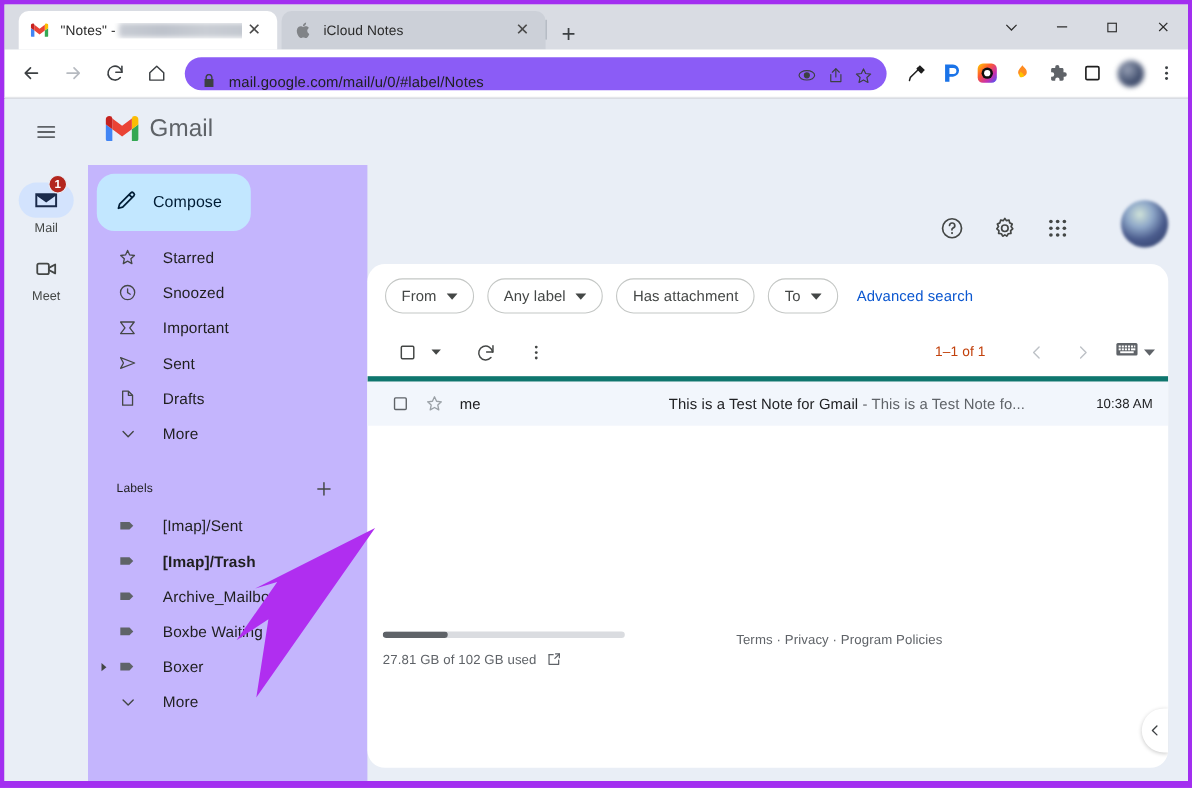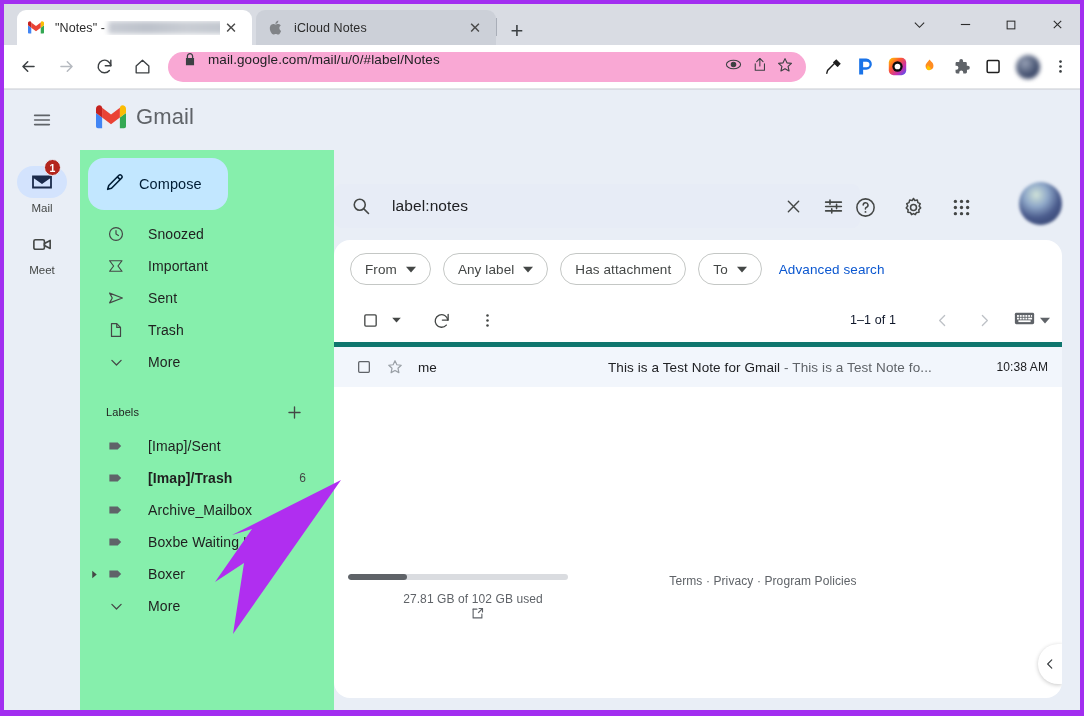--- a/index.html
+++ b/index.html
@@ -68,22 +68,22 @@
   #navbar {
     position: absolute; left:0; top: 41px; width:100%; height: 44px;
     background: #ffffff;
     display: flex; align-items: center;
     border-bottom: 1px solid #e3e5e8;
   }
   .navicon { width: 28px; height:28px; display:flex; align-items:center; justify-content:center;
              margin-left: 10px; color:#3c4043; flex:0 0 auto; }
   #omnibox {
     flex: 1; height: 30px; margin: 0 8px 0 12px;
-    background:#f9a8d4; border-radius: 16px;
-    display:flex; align-items:flex-start; padding: 0 8px 0 14px;
+    background:#8b5cf6; border-radius: 16px;
+    display:flex; align-items:flex-end; padding: 0 8px 0 14px;
   }
   #lock { width:16px; height:16px; margin-right:10px; flex:0 0 16px; display:flex;align-items:center;justify-content:center;}
   #url { flex:1; font-size: 13.5px; color:#202124; white-space:nowrap; overflow:hidden; letter-spacing:.1px;}
   .omni-right { width: 26px; height:26px; display:flex;align-items:center;justify-content:center; color:#5f6368; flex:0 0 26px;}
   .extico { width:26px;height:26px;margin-left:6px;display:flex;align-items:center;justify-content:center;flex:0 0 26px;}
   #avatar-browser {
     width: 24px; height:24px; border-radius:50%; margin-left: 10px; flex:0 0 24px;
     background: radial-gradient(circle at 38% 34%, #9aa3b8 0%, #5f6b86 38%, #3e4b6b 62%, #2d3a58 100%);
     filter: blur(2.2px);
   }
@@ -136,21 +136,21 @@
     position:absolute; top: 100px; width: 34px; height:34px;
     display:flex; align-items:center; justify-content:center; color:#444746;
   }
   #avatar-gmail {
     position:absolute; top: 92px; right: 18px; width: 43px; height:43px; border-radius:50%;
     background: radial-gradient(circle at 40% 30%, #cfe2d8 0%, #8ea7c8 30%, #4a5b8c 58%, #2b3a63 100%);
     filter: blur(1.6px);
   }
 
   
-  #sidebar { position:absolute; left: 76px; top: 60px; width: 254px; bottom:0; background:#86efac;
+  #sidebar { position:absolute; left: 76px; top: 60px; width: 254px; bottom:0; background:#c4b5fd;
              overflow:hidden; }
   #compose {
     margin: 8px 0 0 8px; width: 140px; height: 52px; border-radius: 16px;
     background:#c2e7ff; display:flex; align-items:center; padding-left: 16px;
     color:#001d35;
   }
   #compose-label { font-size: 14.5px; margin-left: 13px; letter-spacing:.1px; }
 
   #navlist { margin-top: 8px; }
   .navrow {
@@ -190,21 +190,21 @@
   }
   .chip .caret { margin-left: 9px; display:flex;align-items:center; }
   #adv-search { font-size: 13.5px; color:#0b57d0; margin-left: 5px; letter-spacing:.1px;}
 
   #toolbar { height: 44px; display:flex; align-items:center; padding: 0 12px 0 20px; }
   .tb-ico { width: 32px; height:32px; display:flex;align-items:center;justify-content:center; color:#444746;}
   #tb-select { display:flex; align-items:center; }
   #tb-select .caret { margin-left: 6px; display:flex;align-items:center; color:#444746;}
   #tb-refresh { margin-left: 24px; }
   #tb-more { margin-left: 14px; }
-  #pagecount { margin-left:auto; font-size: 12.5px; color:#0f172a; letter-spacing:.1px;}
+  #pagecount { margin-left:auto; font-size: 12.5px; color:#c2410c; letter-spacing:.1px;}
   #pg-prev { margin-left: 30px; color:#bdc1c6; }
   #pg-next { margin-left: 10px; color:#bdc1c6; }
   #kbd { margin-left: 14px; display:flex; align-items:center; color:#5f6368;}
   #kbd .caret { margin-left: 5px; display:flex;align-items:center;}
 
   
   #maillist { border-top: 5px solid #0f766e; }
   .mailrow {
     height: 40px; display:flex; align-items:center; padding: 0 14px 0 20px;
     background:#f2f6fc;
@@ -217,21 +217,21 @@
   .mr-time { font-size: 12px; color:#202124; margin-left: 12px; letter-spacing:.1px;}
 
   
   #footer {
     position:absolute; left: 344px; right: 34px; top: 480px; height: 50px;
     font-size: 12px; color:#5f6368;
   }
   #storage-col { position:absolute; left:0; top:0; width: 250px; }
   #storage-bar { width: 220px; height: 6px; border-radius: 3px; background:#dadce0; overflow:hidden; margin-top: 4px;}
   #storage-fill { height:100%; background:#5f6368; border-radius:3px; }
-  #storage-text { margin-top: 12px; display:flex; align-items:center; letter-spacing:.1px;flex-direction:column;}
+  #storage-text { margin-top: 12px; display:flex; align-items:center; letter-spacing:.1px;}
   #storage-ext { margin-left: 8px; display:flex;align-items:center; color:#5f6368;}
   #terms-col { position:absolute; left: 250px; top: 4px; width: 330px; text-align:center; letter-spacing:.1px;}
   #activity-col { position:absolute; right: 0; top: 4px; text-align:right; letter-spacing:.1px;}
   #activity-details { margin-top: 12px; }
 
   
   #collapse {
     position:absolute; right: 0px; bottom: 14px; width: 24px; height: 40px;
     background:#ffffff; border-radius: 20px 0 0 20px;
     box-shadow: 0 1px 4px rgba(0,0,0,.22);
@@ -443,40 +443,20 @@
           <path d="M1.6 18.5h3.3V9.9L0 6.3v10.6c0 .9.7 1.6 1.6 1.6z" fill="#4285f4"></path>
           <path d="M19.1 18.5h3.3c.9 0 1.6-.7 1.6-1.6V6.3l-4.9 3.6z" fill="#34a853"></path>
           <path d="M19.1 2.1v7.8L24 6.3V2.9c0-2.2-2.5-3.5-4.3-2.2z" fill="#fbbc04"></path>
           <path d="M4.9 9.9V2.1L12 7.4l7.1-5.3v7.8L12 15.2z" fill="#ea4335"></path>
           <path d="M0 2.9v3.4l4.9 3.6V2.1L4.3.7C2.5-.6 0 .7 0 2.9z" fill="#c5221f"></path>
         </svg>
         <span id="logo-text">Gmail</span>
       </div>
     </div>
 
-    <div id="searchbar">
-      <span id="search-mag">
-        <svg width="20" height="20" viewBox="0 0 24 24" fill="none" stroke="#444746" stroke-width="1.9" stroke-linecap="round">
-              <circle cx="10.5" cy="10.5" r="6.6"></circle>
-              <path d="M15.4 15.4L21 21"></path>
-            </svg>
-      </span>
-      <span id="search-val" placeholder="Search mail">label:notes</span>
-      <span class="search-btn">
-        <svg width="19" height="19" viewBox="0 0 24 24" stroke="#444746" stroke-width="1.8" stroke-linecap="round">
-              <path d="M5.5 5.5l13 13M18.5 5.5l-13 13"></path>
-            </svg>
-      </span>
-      <span class="search-btn" id="search-opts">
-        <svg width="21" height="21" viewBox="0 0 24 24" stroke="#444746" stroke-width="1.8" stroke-linecap="round" fill="none">
-              <path d="M3 7h18M3 12h18M3 17h18"></path>
-              <path d="M8 4.6v4.8M15.5 9.6v4.8M10 14.6v4.8"></path>
-            </svg>
-      </span>
-    </div>
 
     <div class="hdr-icon" style="right:198px">
       <svg width="23" height="23" viewBox="0 0 24 24" fill="none" stroke="#444746" stroke-width="1.6">
             <circle cx="12" cy="12" r="9"></circle>
             <path d="M9.6 9.4a2.5 2.5 0 1 1 3.2 2.5c-.7.3-.9.9-.9 1.6" stroke-linecap="round"></path>
             <circle cx="12" cy="16.6" r="1" fill="#444746" stroke="none"></circle>
           </svg>
     </div>
     <div class="hdr-icon" style="right:150px">
       <svg width="23" height="23" viewBox="0 0 24 24" fill="none" stroke="#444746" stroke-width="1.6">
@@ -506,20 +486,28 @@
                 <path d="M4 20l1.2-4.2L16.3 4.7a1.8 1.8 0 0 1 2.5 0l.5.5a1.8 1.8 0 0 1 0 2.5L8.2 18.8z"></path>
                 <path d="M14.6 6.4l3 3"></path>
               </svg>
         </span>
         <span id="compose-label">Compose</span>
       </div>
 
       <div id="navlist">
         <div class="navrow">
           <span class="nvicon">
+            <svg width="18" height="18" viewBox="0 0 24 24" fill="none" stroke="#444746" stroke-width="1.6" stroke-linejoin="round">
+                  <path d="M12 3.6l2.5 5.4 5.8.7-4.3 4 1.2 5.8L12 16.6 6.8 19.5 8 13.7l-4.3-4 5.8-.7z"></path>
+                </svg>
+          </span>
+          <span class="nvlabel">Starred</span>
+        </div>
+        <div class="navrow">
+          <span class="nvicon">
             <svg width="18" height="18" viewBox="0 0 24 24" fill="none" stroke="#444746" stroke-width="1.6" stroke-linecap="round">
                   <circle cx="12" cy="12" r="8.6"></circle>
                   <path d="M12 7.4V12l3.2 2"></path>
                 </svg>
           </span>
           <span class="nvlabel">Snoozed</span>
         </div>
         <div class="navrow">
           <span class="nvicon">
             <svg width="18" height="18" viewBox="0 0 24 24" fill="none" stroke="#444746" stroke-width="1.6" stroke-linejoin="round">
@@ -536,21 +524,21 @@
           </span>
           <span class="nvlabel">Sent</span>
         </div>
         <div class="navrow">
           <span class="nvicon">
             <svg width="18" height="18" viewBox="0 0 24 24" fill="none" stroke="#444746" stroke-width="1.6" stroke-linejoin="round">
                   <path d="M6 3.5h7l5 5v12H6z"></path>
                   <path d="M13 3.5v5h5"></path>
                 </svg>
           </span>
-          <span class="nvlabel">Trash</span>
+          <span class="nvlabel">Drafts</span>
         </div>
         <div class="navrow">
           <span class="nvicon">
             <svg width="17" height="17" viewBox="0 0 24 24" fill="none" stroke="#444746" stroke-width="1.8" stroke-linecap="round" stroke-linejoin="round">
                   <path d="M5.5 9l6.5 6.5L18.5 9"></path>
                 </svg>
           </span>
           <span class="nvlabel">More</span>
         </div>
       </div>

